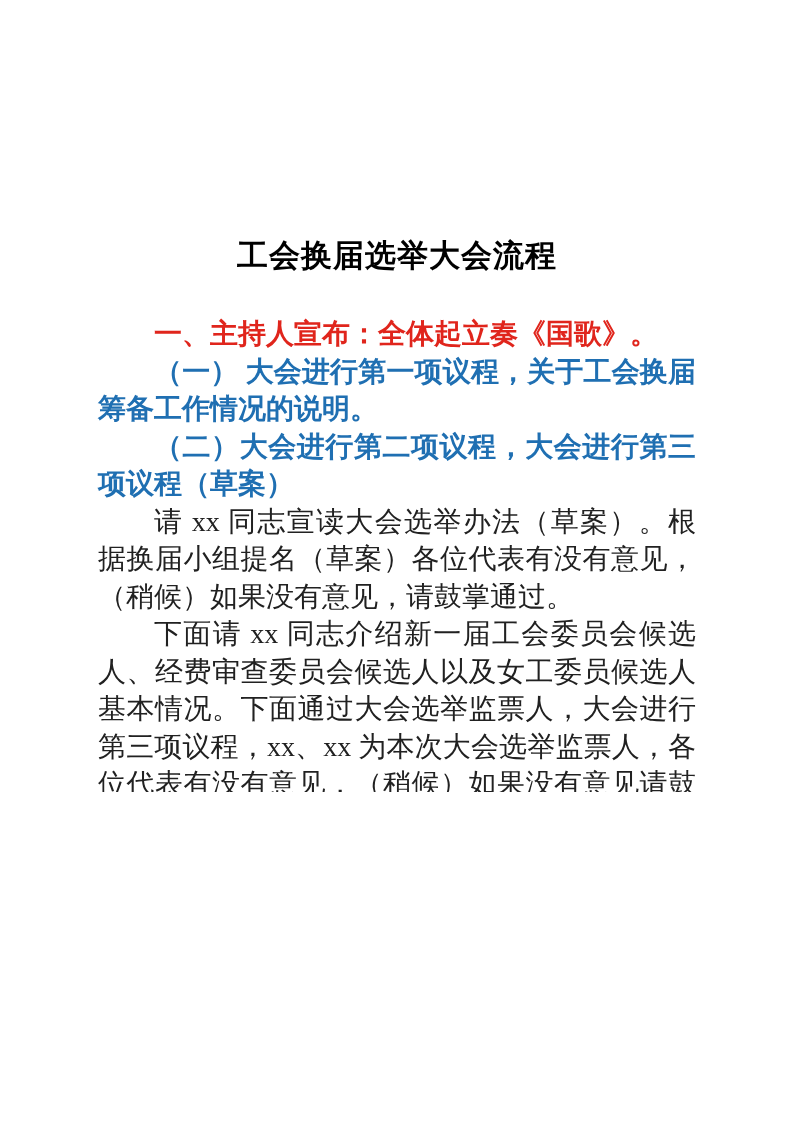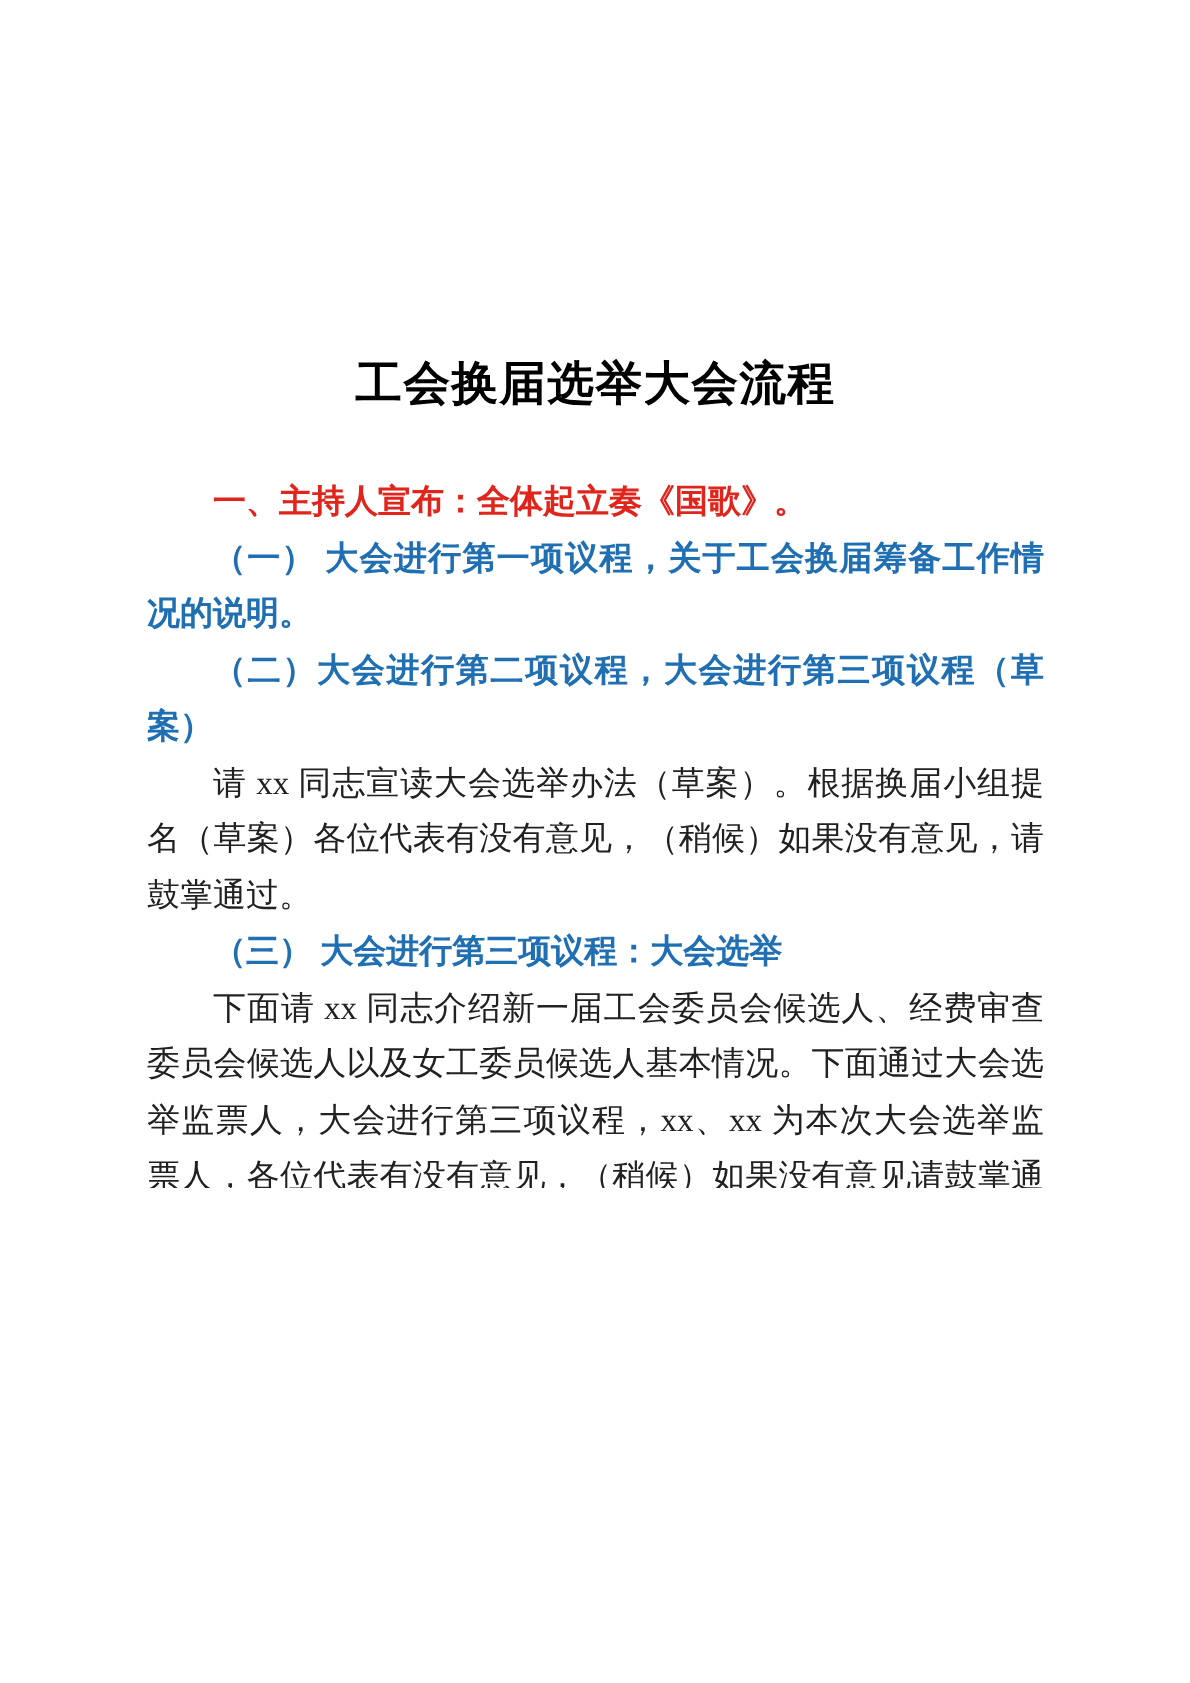--- a/index.html
+++ b/index.html
@@ -25,21 +25,21 @@
     font-family: "Liberation Sans", sans-serif;
     font-weight: bold;
     font-size: 31px;
     line-height: 56px;
     letter-spacing: 1px;
     text-align: center;
     color: #000000;
   }
   .para {
     margin: 0;
-    font-size: 22px;
+    font-size: 28px;
     line-height: 37.5px;
     text-indent: 2em;
     text-align: justify;
     font-family: "Liberation Serif", serif;
     color: #212121;
   }
   .red-heading {
     margin-top: 31px;
     font-family: "Liberation Sans", sans-serif;
     font-weight: bold;
@@ -61,18 +61,17 @@
     <p class="para red-heading">一、主持人宣布：全体起立奏《国歌》。</p>
 
     <p class="para blue-heading">（一） 大会进行第一项议程，关于工会换届筹备工作情况的说明。</p>
 
 
 
     <p class="para blue-heading">（二）大会进行第二项议程，大会进行第三项议程（草案）</p>
 
     <p class="para">请 xx 同志宣读大会选举办法（草案）。根据换届小组提名（草案）各位代表有没有意见，（稍候）如果没有意见，请鼓掌通过。</p>
 
-    <p class="para blue-heading">（三） 大会进行第三项议程：大会选举</p>
 
     <p class="para">下面请 xx 同志介绍新一届工会委员会候选人、经费审查委员会候选人以及女工委员候选人基本情况。下面通过大会选举监票人，大会进行第三项议程，xx、xx 为本次大会选举监票人，各位代表有没有意见，（稍候）如果没有意见请鼓掌通过。请工作人员</p>
 
   </div>
 </div>
 
 </body></html>

